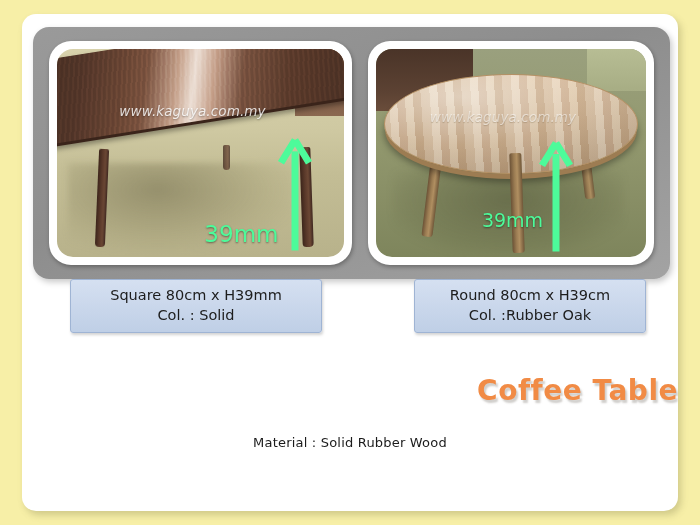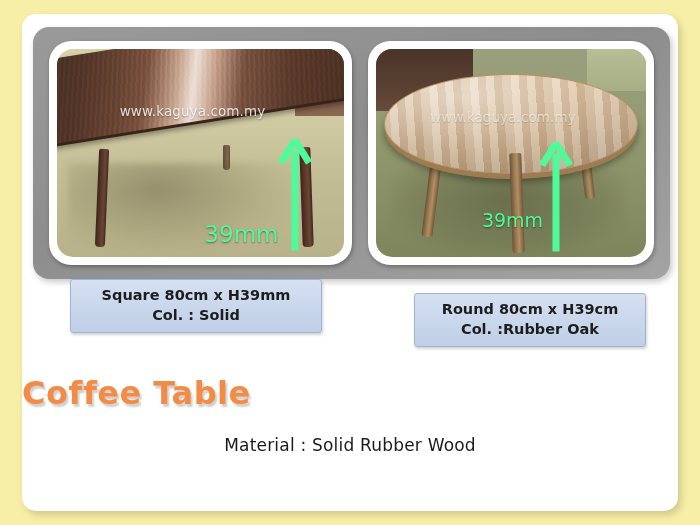--- a/index.html
+++ b/index.html
@@ -162,20 +162,21 @@
   
   .watermark {
     position: absolute;
     left: 0; right: 16px;
     text-align: center;
     font-family: "DejaVu Sans", sans-serif;
     font-size: 13.5px;
     letter-spacing: .1px;
     white-space: nowrap;
     pointer-events: none;
+    font-style: italic;
   }
   .watermark.on-dark  { top: 26%; color: rgba(255,255,255,0.82); text-shadow: 0 1px 2px rgba(0,0,0,0.35); }
   .watermark.on-light { top: 29%; color: rgba(255,255,255,0.55); text-shadow: 0 1px 1px rgba(120,100,70,0.35); }
 
   
   .measure { position: absolute; pointer-events: none; }
   .measure.left-m  { right: 11%; top: 43%;  height: 55%; }
   .measure.right-m { right: 27%; top: 44%;  height: 54%; }
 
   .arrow-svg { display: block; height: 100%; width: 34px; overflow: visible; }
@@ -199,46 +200,45 @@
     background: linear-gradient(180deg,#d5e0f1 0%, #cbd8ec 45%, #bfcfe6 100%);
     border: 1px solid #9fb4d4;
     border-radius: 3px;
     box-shadow: 1px 2px 3px rgba(0,0,0,0.18);
     text-align: center;
     font-family: "DejaVu Sans", sans-serif;
     font-size: 14.5px;
     color: #1d1d1d;
     line-height: 1.35;
     padding: 6px 10px 7px;
-    font-weight: bold;
   }
   .caption.left-c  { left: 48px;  top: 265px; width: 252px; }
-  .caption.right-c { left: 392px; top: 279px; width: 232px; }
+  .caption.right-c { left: 392px; top: 265px; width: 232px; }
   .caption .line { display: block; white-space: nowrap; }
 
   
   .title {
     position: absolute;
     left: 0; right: 0;
     top: 360px;
-    text-align: left;
-    font-family: "DejaVu Sans", sans-serif;
-    font-size: 32px;
+    text-align: right;
+    font-family: "DejaVu Sans", sans-serif;
+    font-size: 28px;
     font-weight: bold;
     color: #f18b45;
     letter-spacing: 0.5px;
     text-shadow: 2px 3px 2px rgba(170,165,160,0.55);
   }
   .subtitle {
     position: absolute;
     left: 0; right: 0;
     top: 421px;
     text-align: center;
     font-family: "DejaVu Sans", sans-serif;
-    font-size: 17px;
+    font-size: 13px;
     color: #1b1b1b;
     letter-spacing: .2px;
   }
 </style>
 </head>
 <body>
 
 <div class="card">
 
   <div class="photo-panel">

